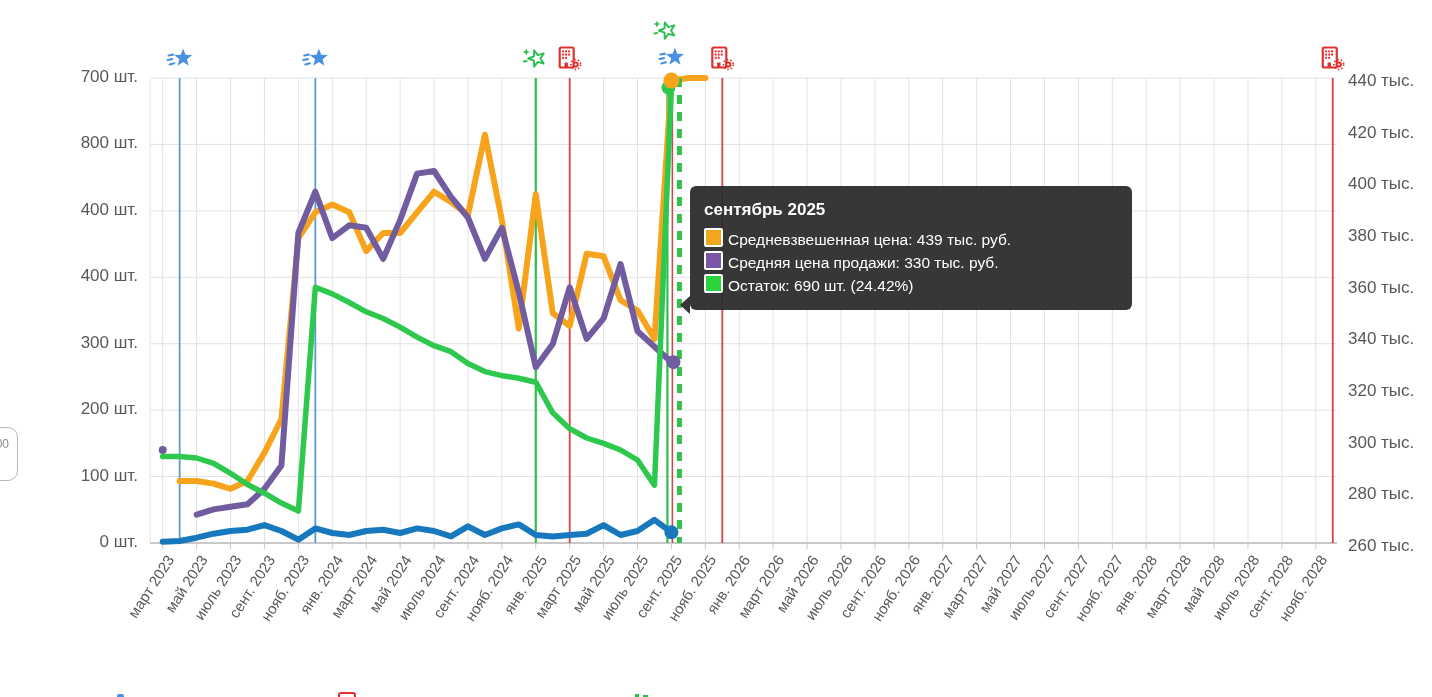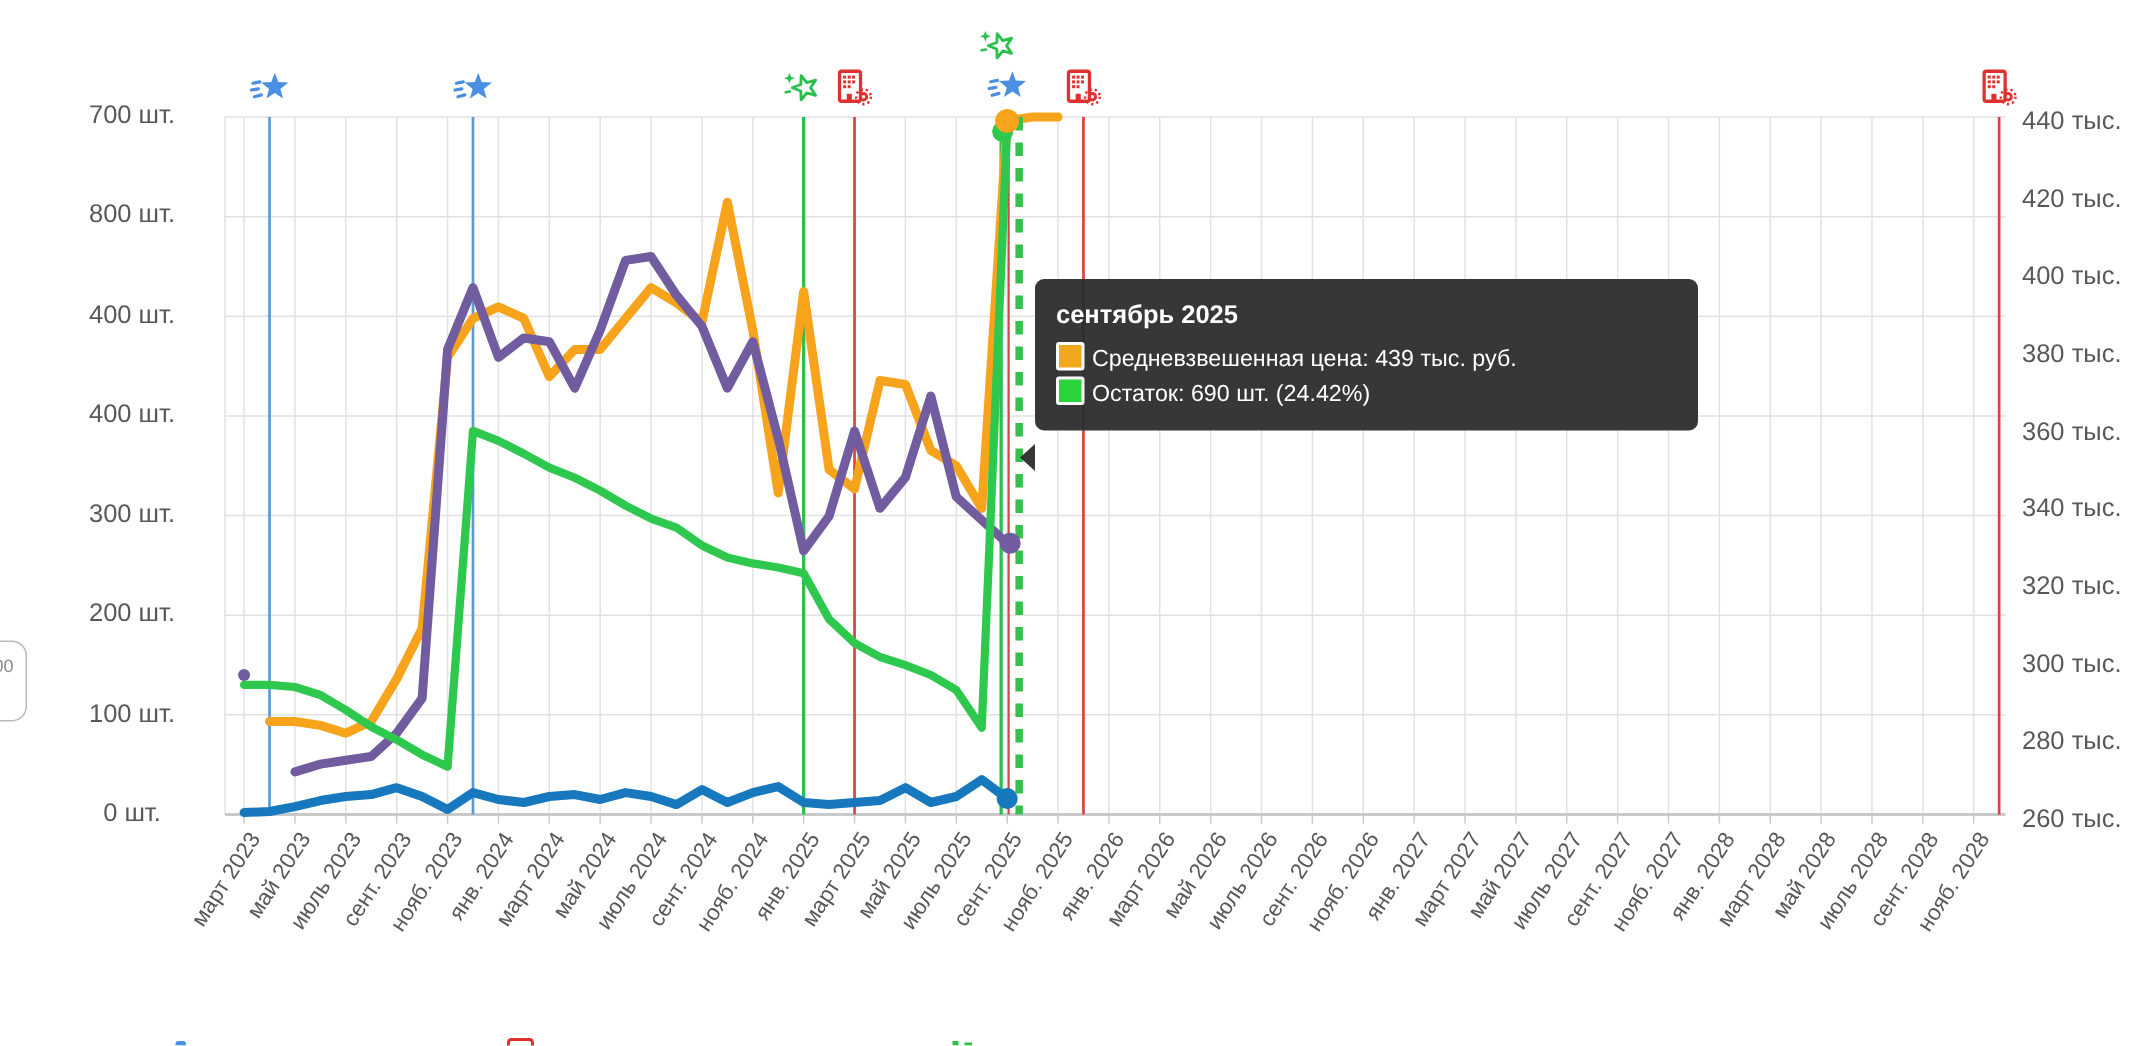--- a/index.html
+++ b/index.html
@@ -1,19 +1,19 @@
 <!DOCTYPE html>
 <html><head>
 <meta charset="utf-8">
 <style>
   html,body{margin:0;padding:0;background:#fff;width:1432px;height:697px;overflow:hidden;
     font-family:"Liberation Sans","DejaVu Sans",sans-serif;}
   #stage{position:relative;width:1432px;height:697px;background:#fff;}
   #chart-svg{position:absolute;left:0;top:0;}
-  .ylab{position:absolute;width:100px;text-align:center;font-size:17px;color:#57585b;}
+  .ylab{position:absolute;width:100px;text-align:right;font-size:17px;color:#57585b;}
   .ylab.right{text-align:left;width:90px;}
   .xlab{position:absolute;font-size:15px;color:#57585b;white-space:nowrap;
     transform:rotate(-57deg);transform-origin:100% 0%;}
   #tooltip{position:absolute;left:690px;top:186px;width:412px;background:rgba(44,44,44,0.95);
     border-radius:6px;color:#fff;padding:12px 16px 13px 14px;font-size:15.5px;line-height:23px;z-index:20;}
   #tooltip .tt-arrow{position:absolute;left:-10px;top:110px;width:0;height:0;
     border-top:9px solid transparent;border-bottom:9px solid transparent;border-right:10px solid rgba(44,44,44,0.95);}
   #tooltip .tt-title{font-weight:bold;font-size:17px;margin-bottom:7px;}
   .tt-row{display:flex;}
   .swatch{display:inline-block;width:15px;height:15px;border:2px solid #fff;border-radius:2px;
@@ -235,20 +235,24 @@
 
   <div id="tooltip">
     <div class="tt-arrow"></div>
     <div class="tt-title">сентябрь 2025</div>
     <div id="tt-rows">
         <div class="tt-row">
           <span class="swatch" style="background: rgb(242, 168, 29);"></span>
           <span>Средневзвешенная цена: 439 тыс. руб.</span>
         </div>
         <div class="tt-row">
+          <span class="swatch" style="background: rgb(122, 87, 165);"></span>
+          <span>Средняя цена продажи: 330 тыс. руб.</span>
+        </div>
+        <div class="tt-row">
           <span class="swatch" style="background: rgb(43, 211, 59);"></span>
           <span>Остаток: 690 шт. (24.42%)</span>
         </div>
       </div>
   </div>
 
   <div id="partial-btn">
     <span>00</span>
   </div>
 

